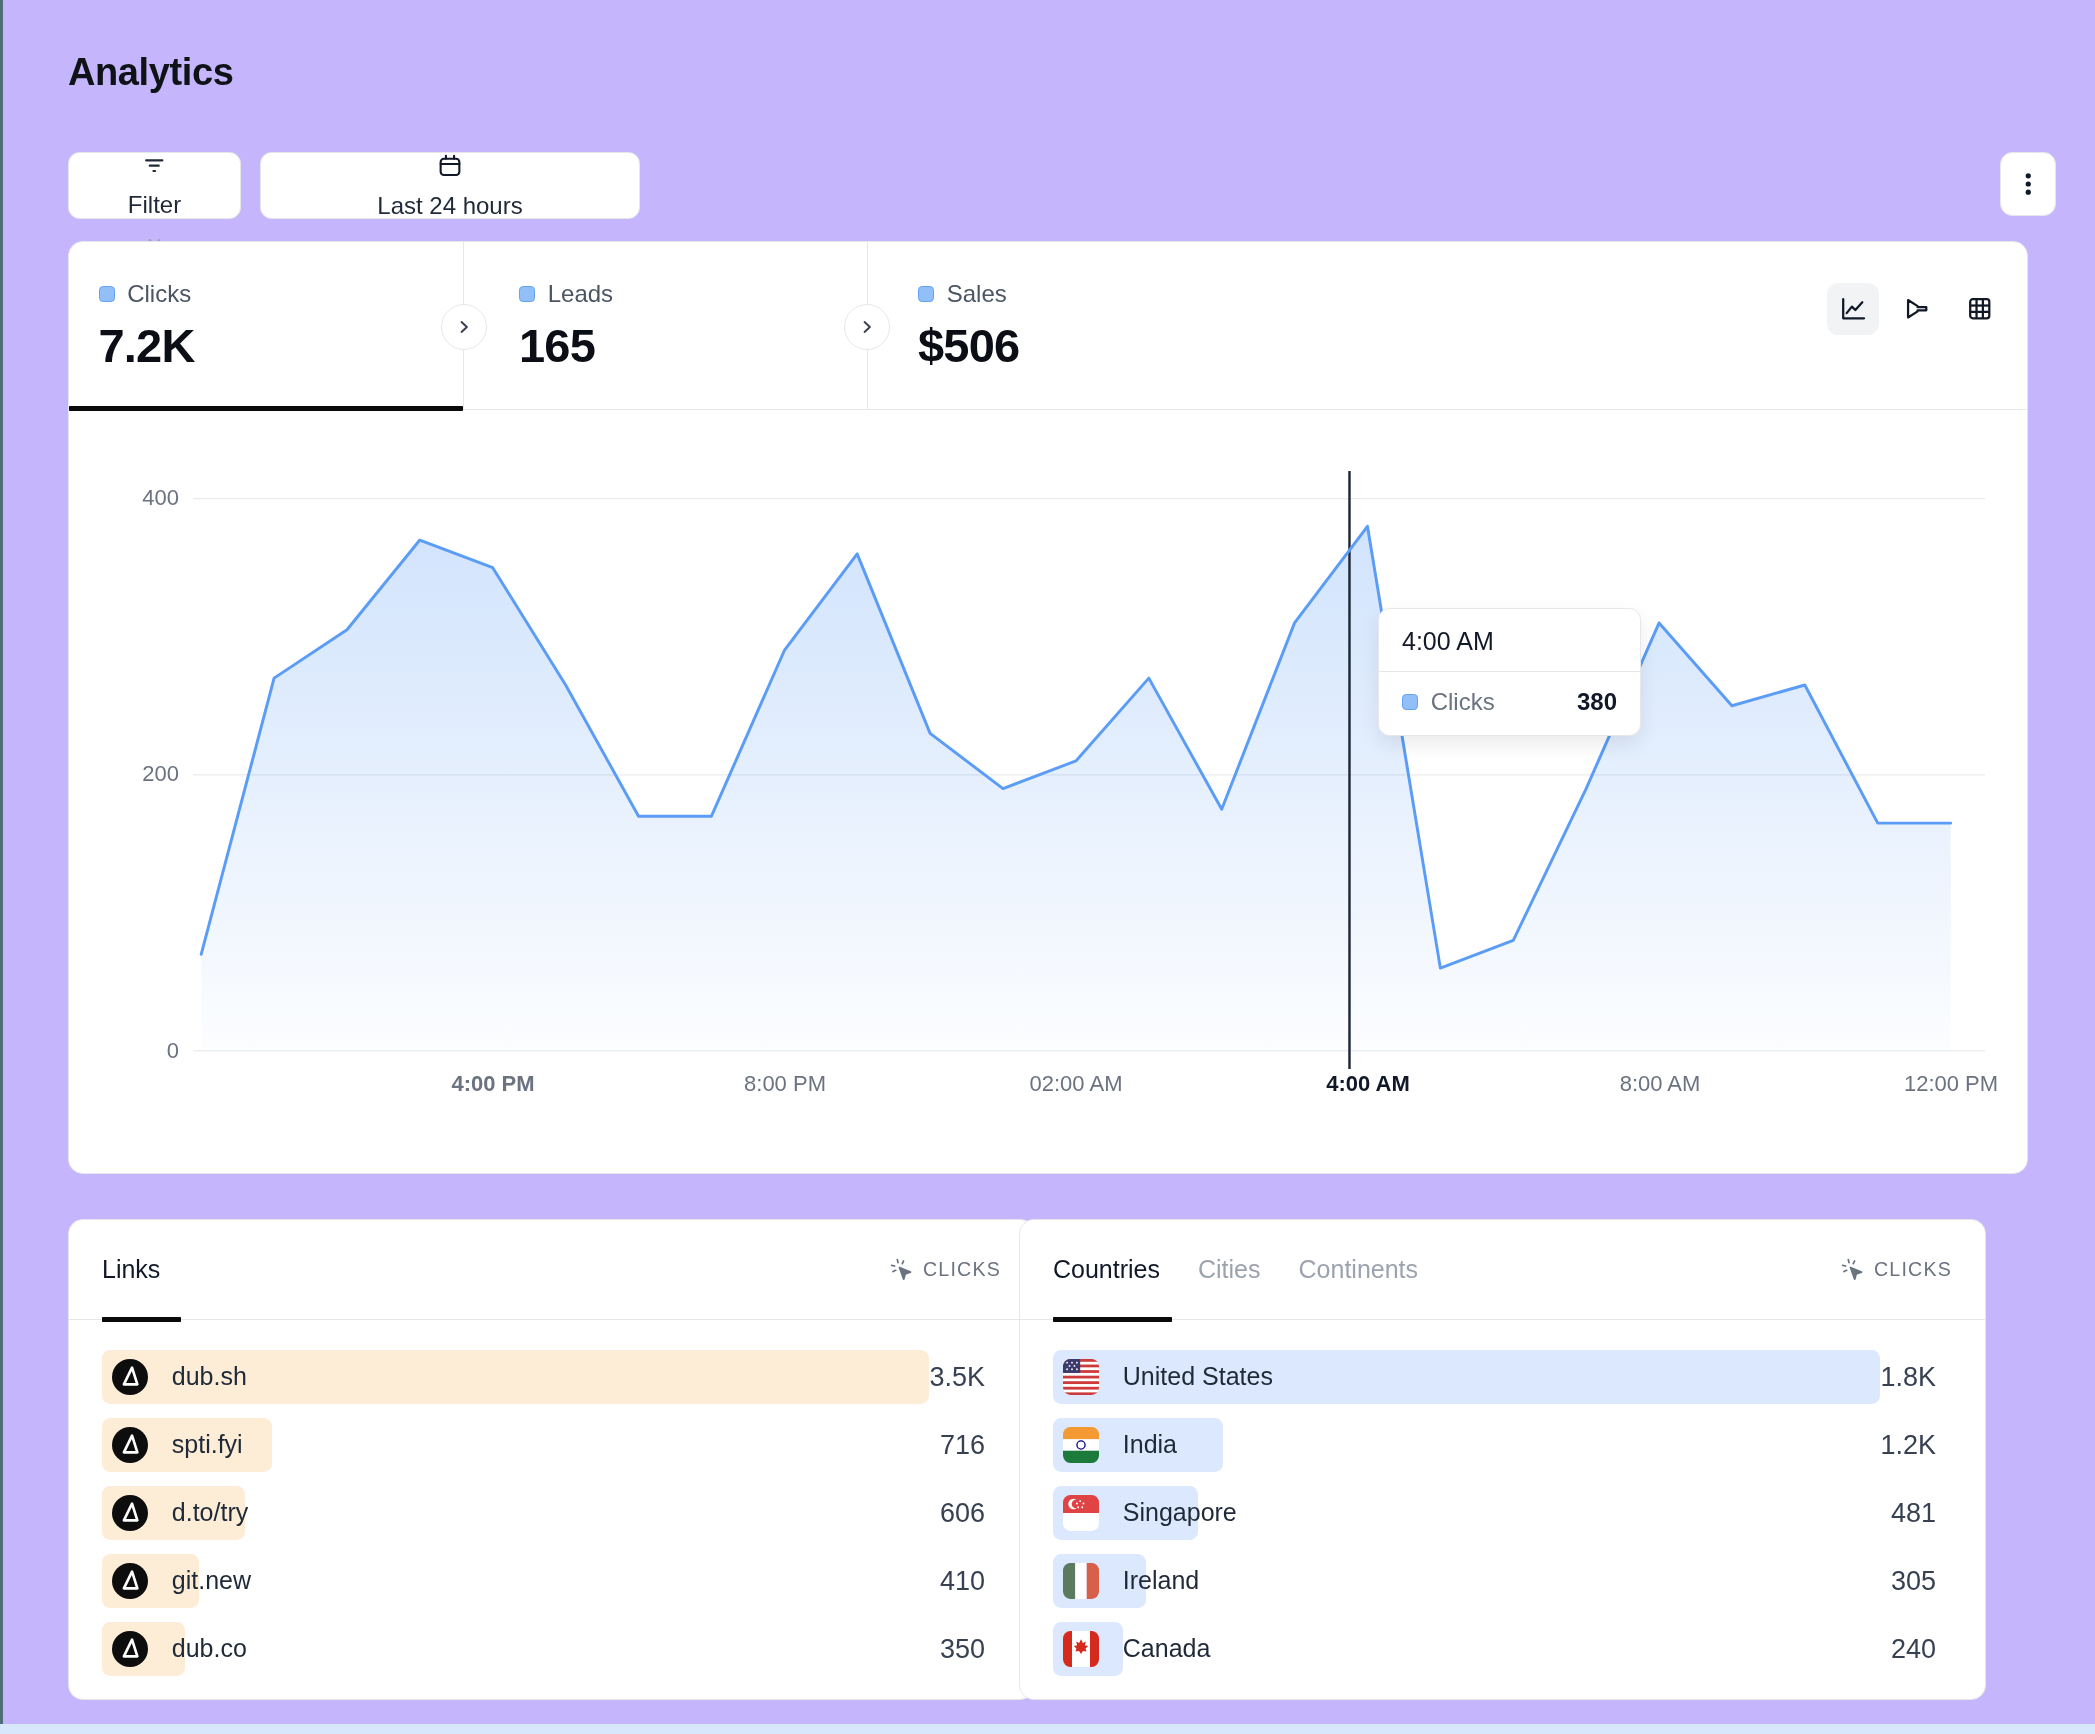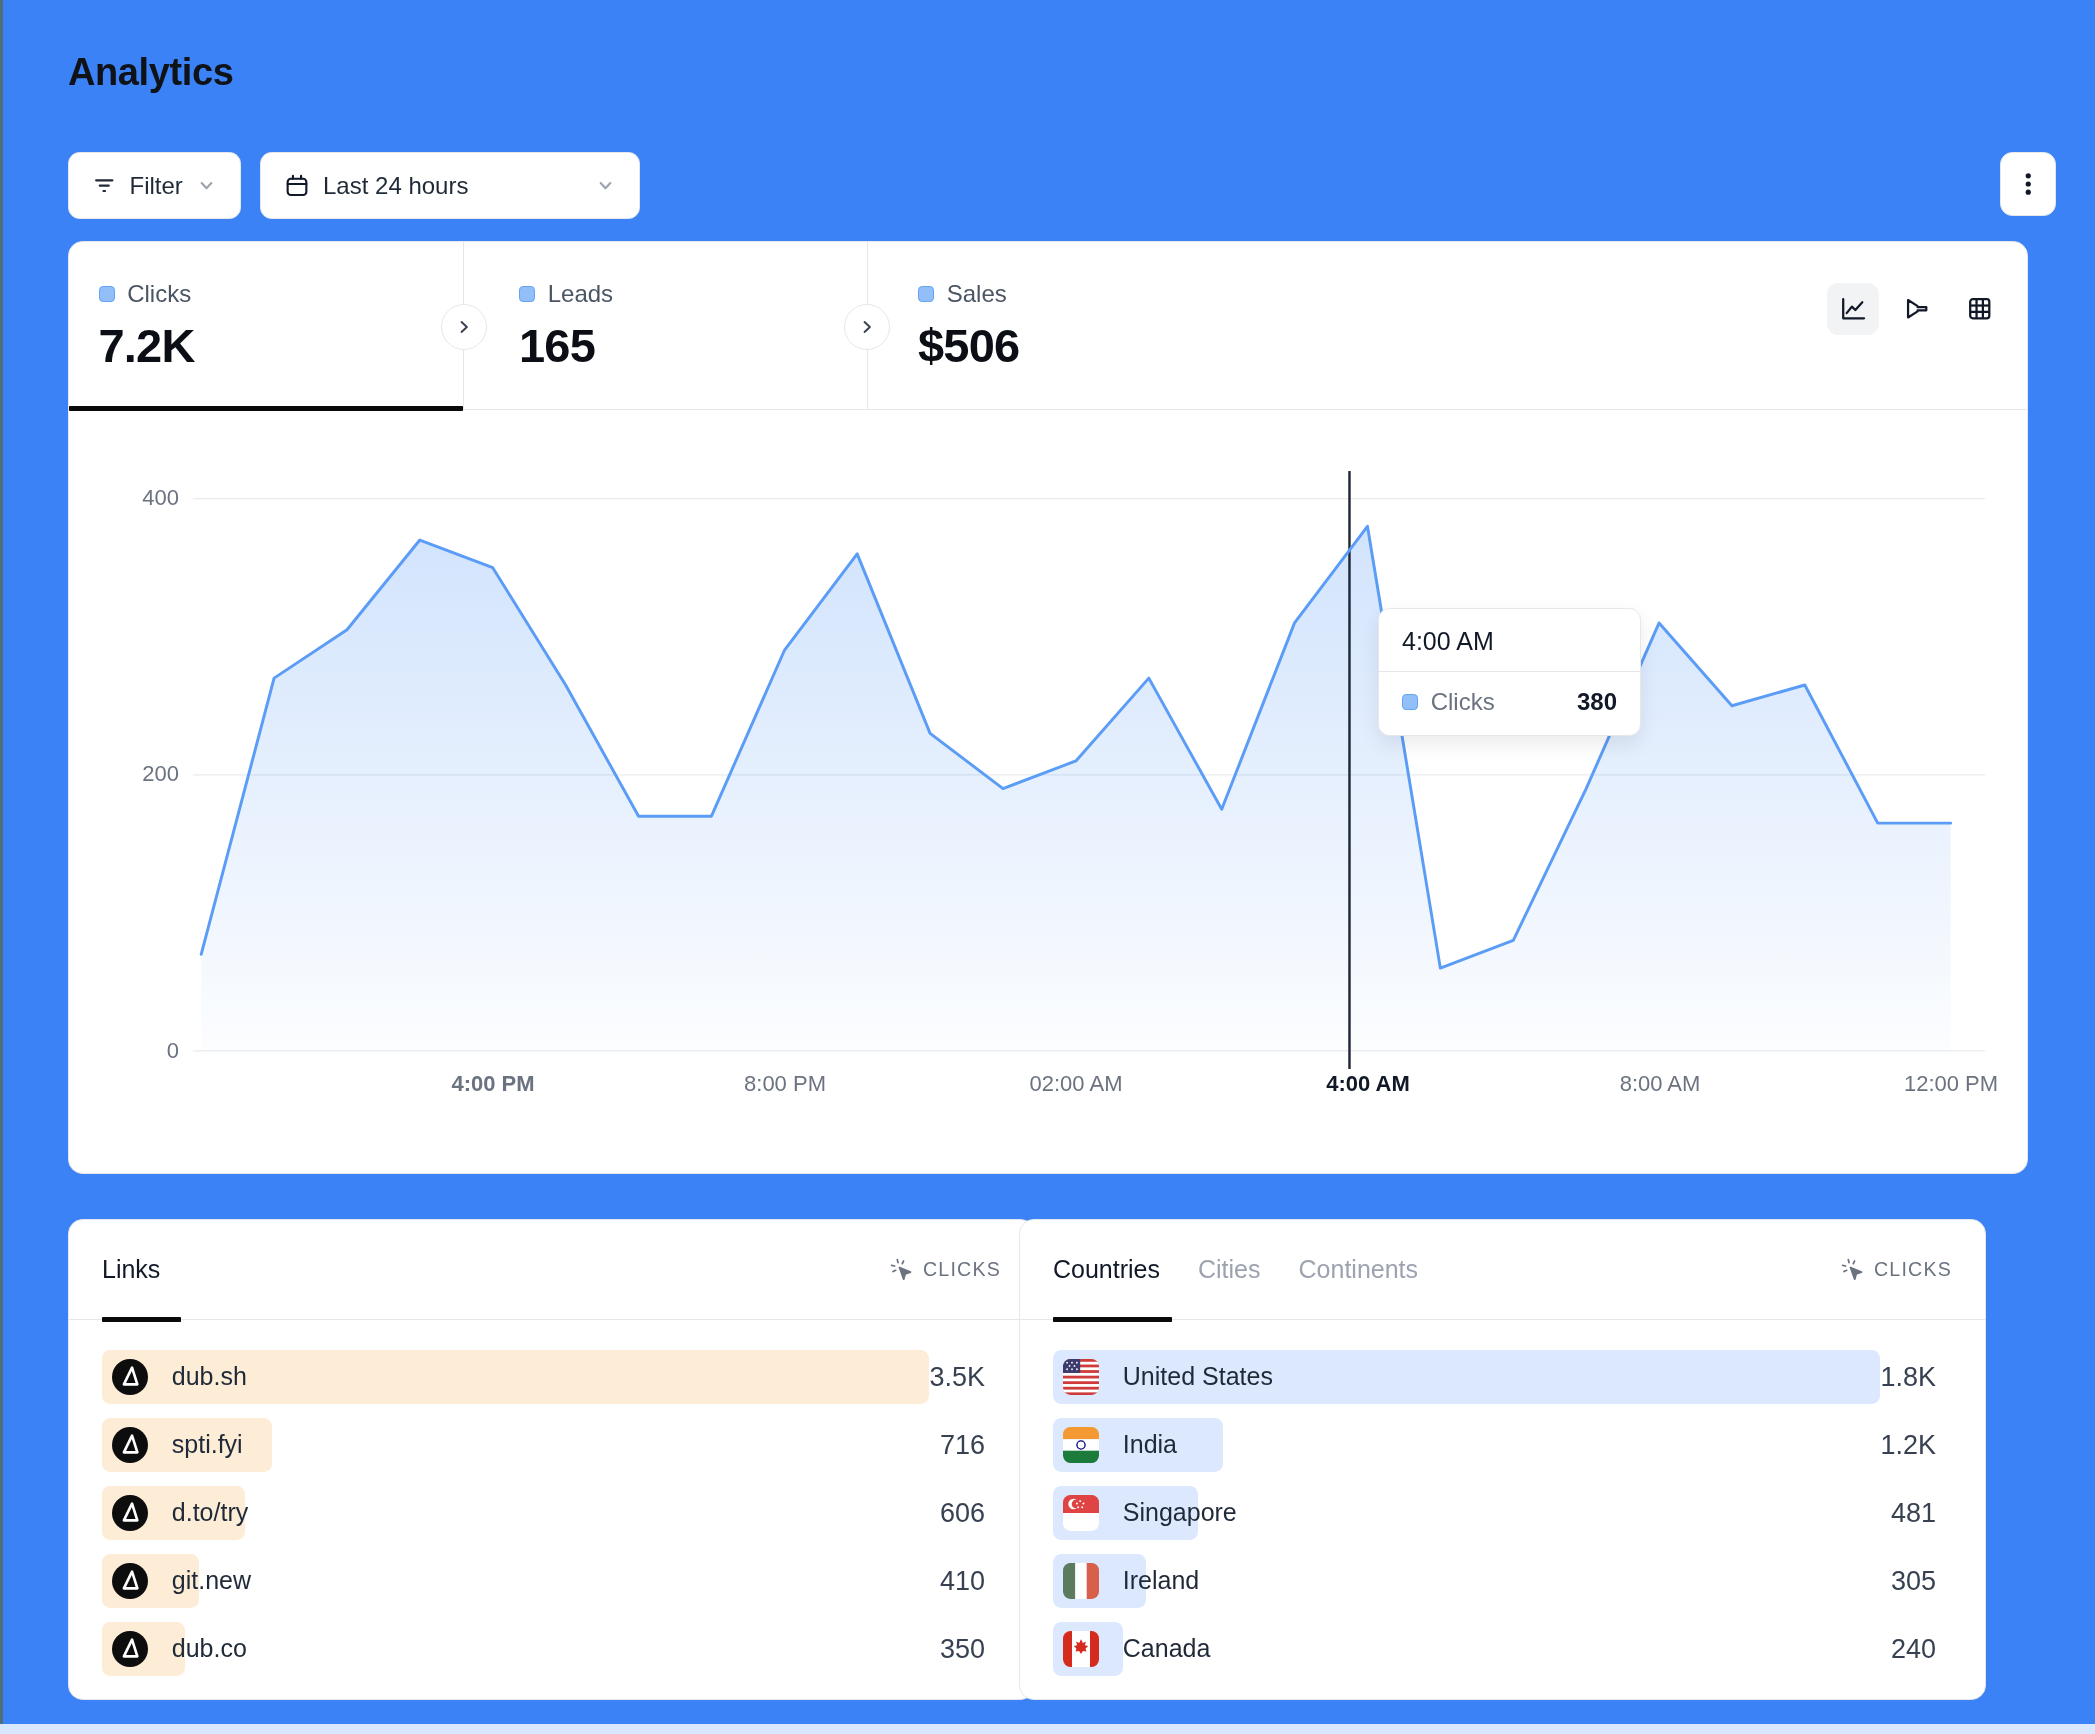--- a/index.html
+++ b/index.html
@@ -1,24 +1,24 @@
 <!DOCTYPE html>
 <html style="font-size:13px"><head>
 <meta charset="utf-8">
 <style>
   * { margin:0; padding:0; box-sizing:border-box; }
   html,body { background:#fff; }
   body { font-family:"Liberation Sans","DejaVu Sans",sans-serif; color:#111827; }
-  #app { position:relative; width:2096px; height:1735px; background:#3b82f6; overflow:hidden; }
+  #app { position:relative; width:2096px; height:1735px; background:#c4b5fd; overflow:hidden; }
   .left-strip { position:absolute; left:0; top:0; bottom:0; width:2.5px; background:#4e6e79; }
   .bottom-strip { position:absolute; left:0; right:0; bottom:0; height:10.6px; background:#d9e7fd; }
 
   .page-title { position:absolute; left:68px; top:51px; font-size:38px; font-weight:700; color:#0f1216; letter-spacing:-0.4px; }
 
-  .btn { display:flex; align-items:center; gap:13px; background:#fff; border:0.8px solid #e5e7eb; border-radius:11.5px; height:67px; padding:0 23px; cursor:pointer; }
+  .btn { display:flex; align-items:center; gap:13px; background:#fff; border:0.8px solid #e5e7eb; border-radius:11.5px; height:67px; padding:0 23px; cursor:pointer;flex-direction:column; }
   .btn-filter { position:absolute; left:68px; top:152px; width:173px; }
   .btn-date { position:absolute; left:260px; top:152px; width:380px; }
   .btn-label { font-size:24px; color:#1f2937; white-space:nowrap; }
   .spacer { flex:1; }
   .btn-kebab { position:absolute; left:2000px; top:152px; width:56px; height:64px; display:flex; align-items:center; justify-content:center; background:#fff; border:0.8px solid #e5e7eb; border-radius:12.3px; cursor:pointer; }
 
   .main-card { position:absolute; left:68px; top:241px; width:1960px; height:933px; border:0.8px solid #e5e7eb; border-radius:14.7px; background:#fff; }
   .stats-row { position:relative; height:168px; border-bottom:0.8px solid #e5e7eb; }
   .stat-tab { position:absolute; top:0; height:168px; cursor:pointer; }
   .stat-head { display:flex; align-items:center; gap:12.3px; margin-top:38px; }

